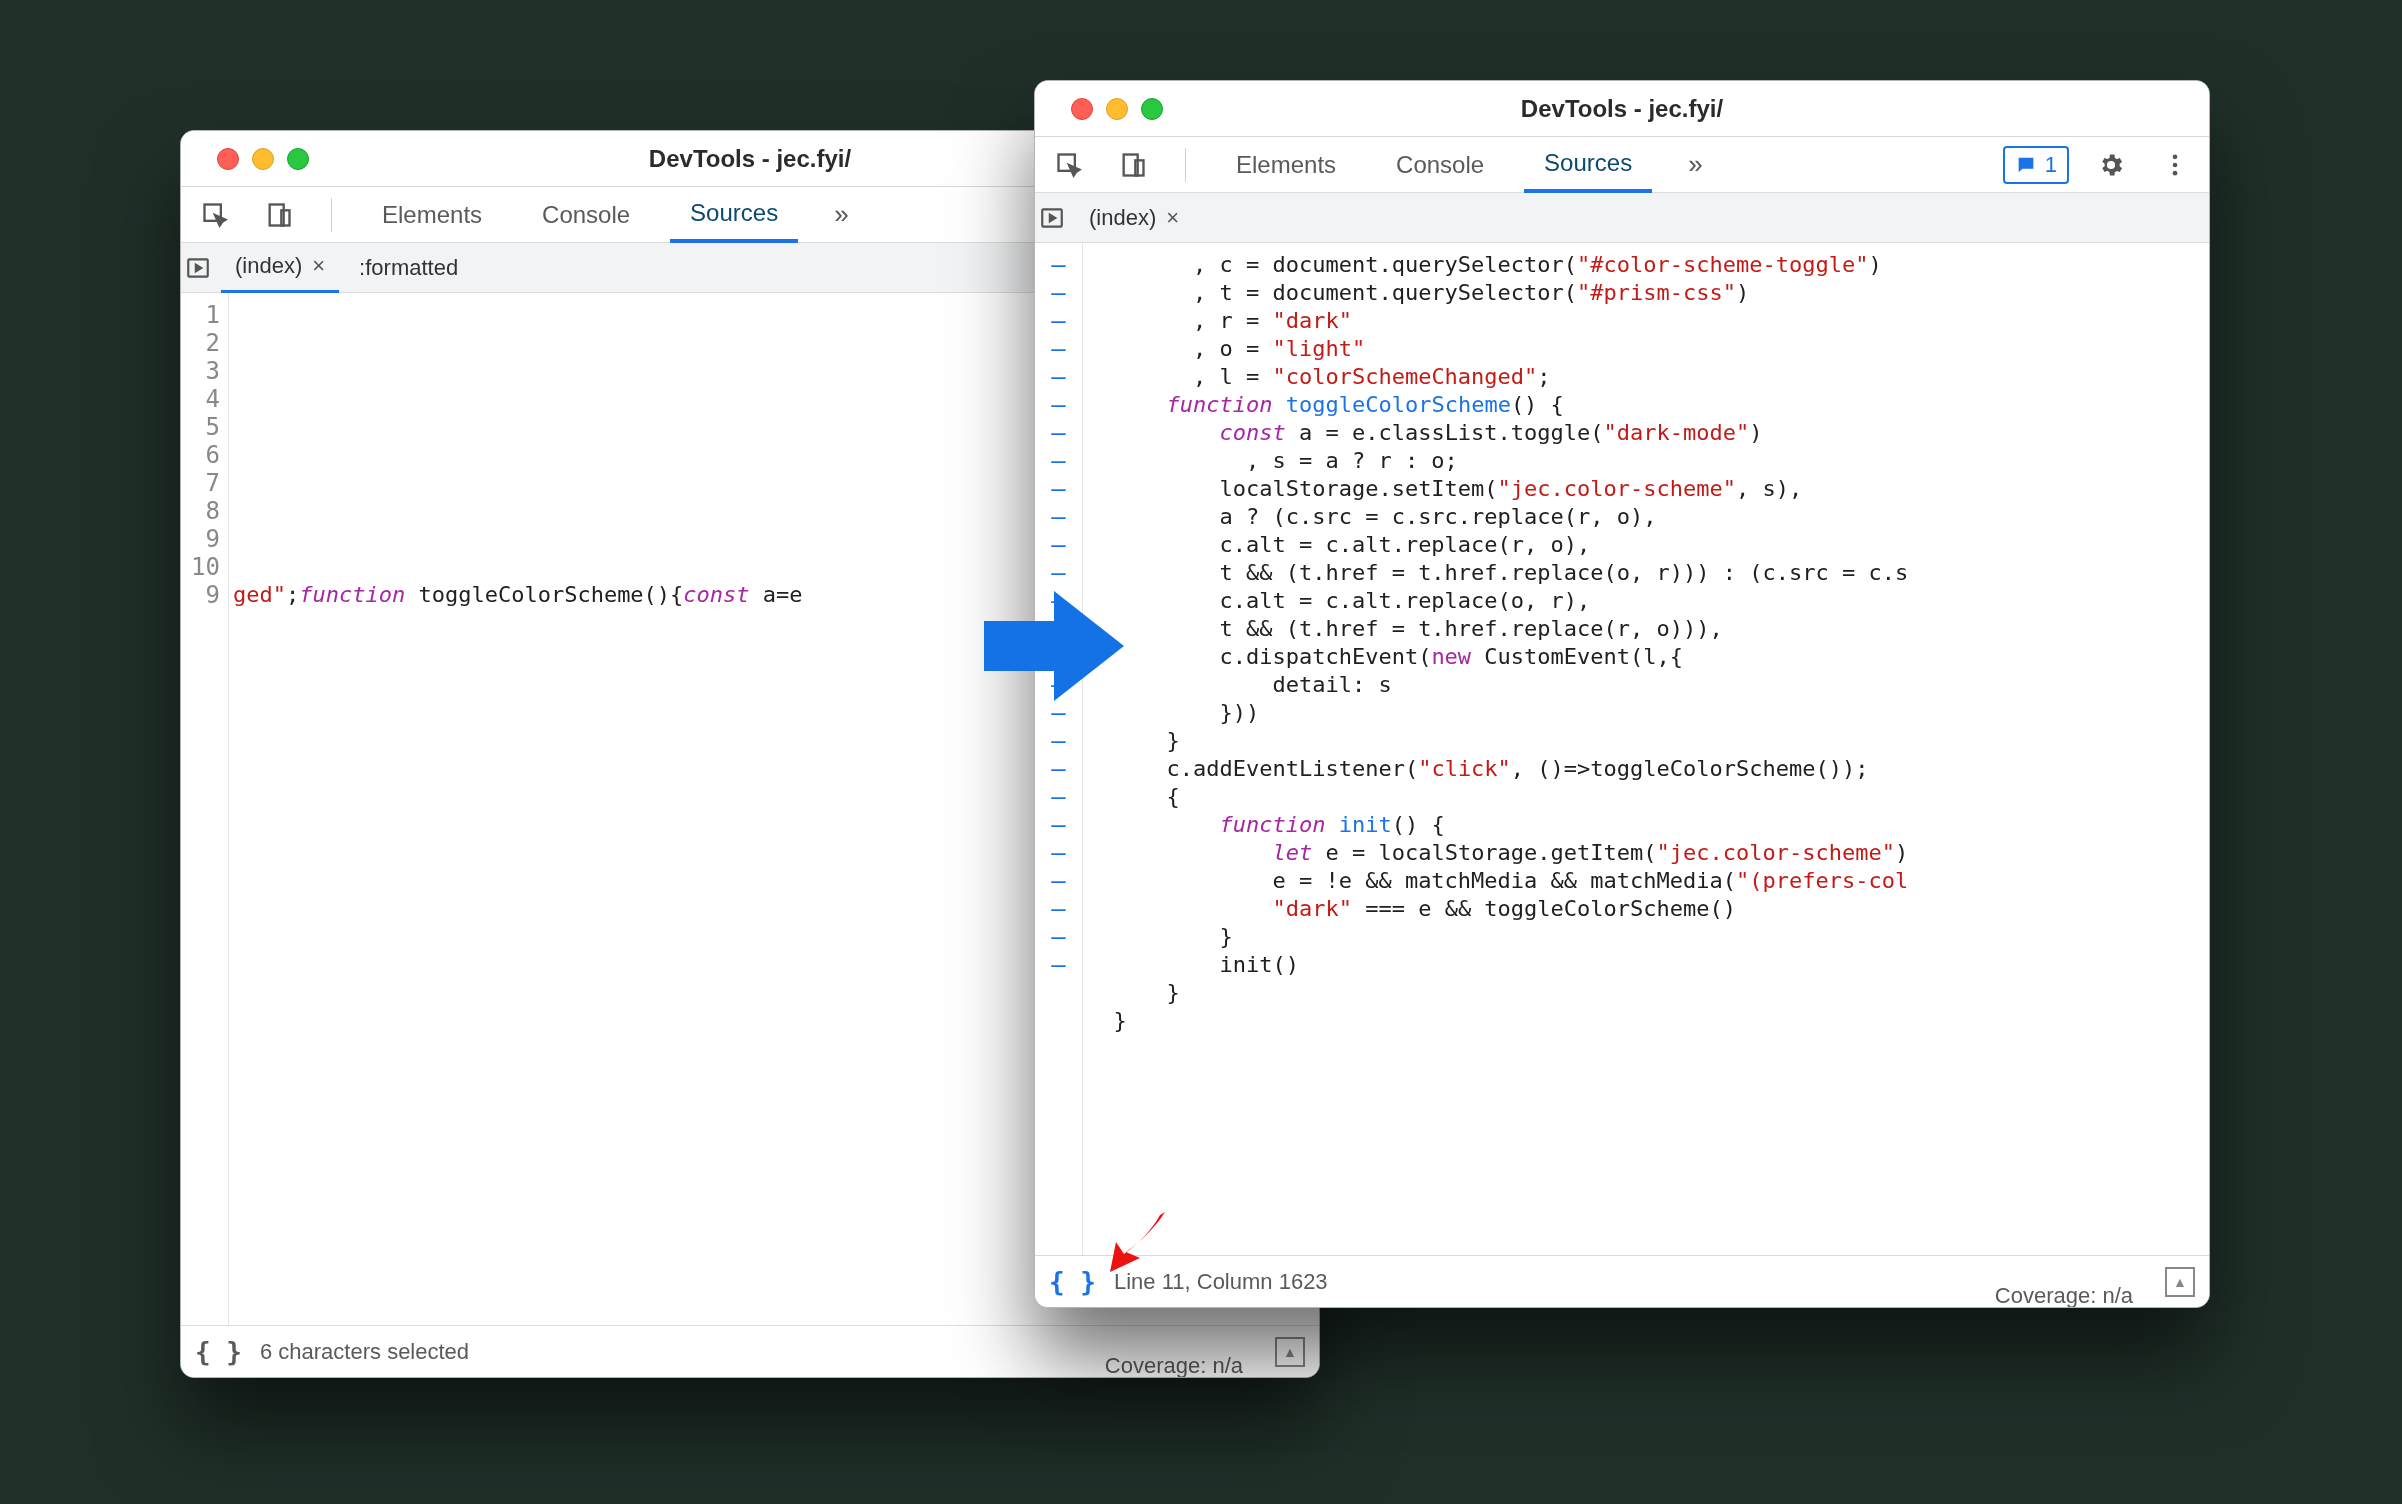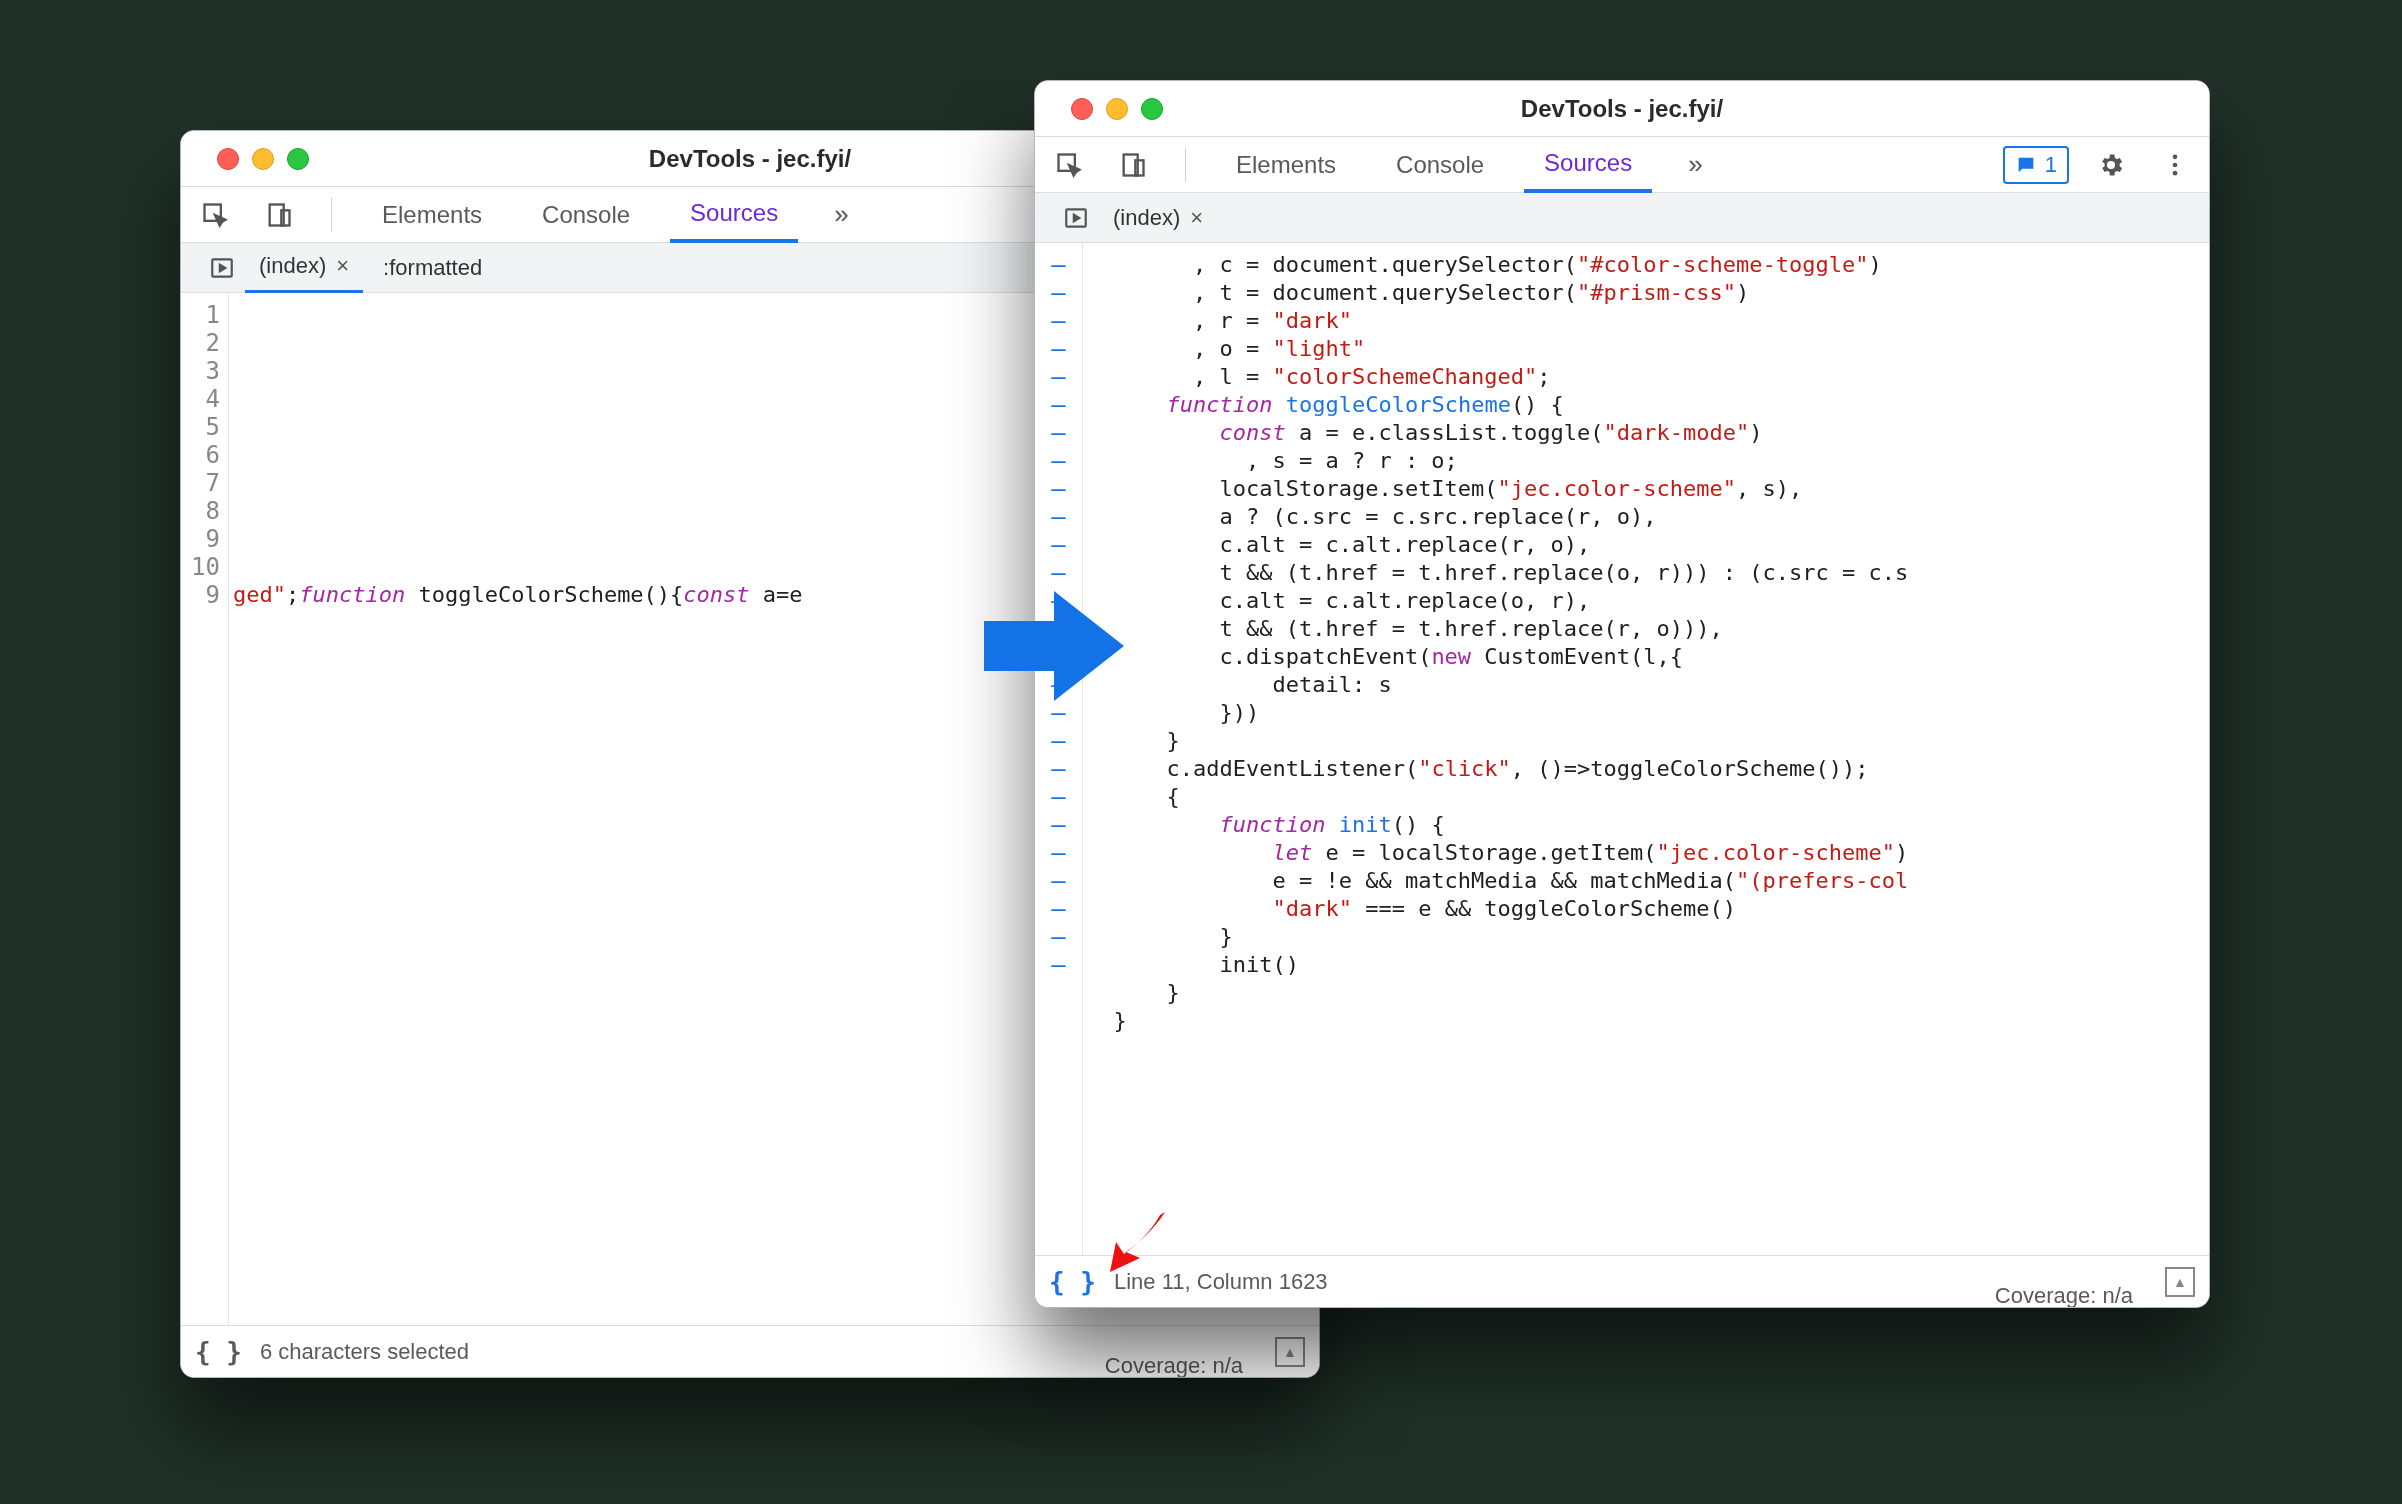--- a/index.html
+++ b/index.html
@@ -59,35 +59,35 @@
     display: flex; align-items: center; justify-content: center;
     color: #555;
   }
   .tb-btn svg { width: 28px; height: 28px; }
   .vdiv { width: 1px; height: 34px; background: #d0d0d0; margin: 0 10px; }
   .tab {
     padding: 0 20px; height: 56px;
     display: flex; align-items: center;
     color: #5a5a5a; font-size: 24px;
   }
-  .tab.active { color: #6d28d9; border-bottom: 4px solid #1a73e8; }
+  .tab.active { color: #0c4a6e; border-bottom: 4px solid #1a73e8; }
   .more-chev { padding: 0 16px; color: #555; font-size: 26px; }
   .spacer { flex: 1; }
   .issue-chip {
     border: 2px solid #1a73e8; border-radius: 4px;
     color: #1a73e8; padding: 4px 10px;
     display: flex; align-items: center; gap: 8px; font-size: 22px;
   }
   .issue-chip svg { width: 22px; height: 22px; fill: #1a73e8; }
 
   .tabstrip {
     height: 50px; background: #f1f3f4;
     border-bottom: 1px solid #dcdcdc;
     display: flex; align-items: center; gap: 6px;
-    padding: 0 24px; flex-shrink: 0;
+    padding: 0 0; flex-shrink: 0;
   }
   .film-icon { width: 34px; height: 34px; display:flex; align-items:center; justify-content:center; color:#555; }
   .file-tab {
     display: flex; align-items: center; gap: 10px;
     padding: 0 14px; height: 50px; font-size: 22px; color: #333;
     position: relative;
   }
   .file-tab.active { border-bottom: 3px solid #1a73e8; }
   .close-x { color: #555; font-size: 22px; font-weight: 300; }
   .pretty-label { padding: 0 14px; height: 60px; display:flex; align-items:center; color:#333; font-size:22px; }

